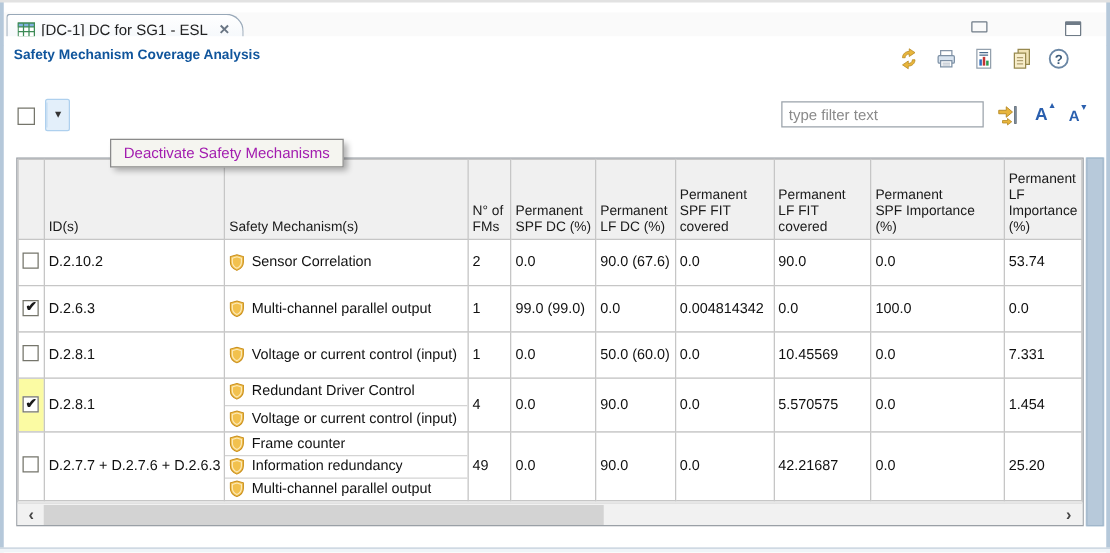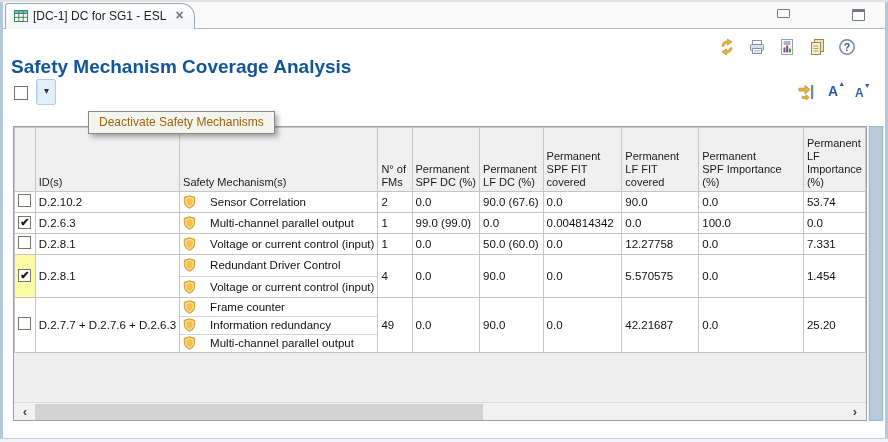--- a/index.html
+++ b/index.html
@@ -6,33 +6,33 @@
   html,body { width:888px; height:442px; background:#fff; font-family:"Liberation Sans", sans-serif; }
   .win { position:relative; width:888px; height:442px; background:#fff; overflow:hidden; }
 
   
   .frame-left  { position:absolute; left:0; top:0; width:3px; height:100%; background:#b5c8da; }
   .frame-right { position:absolute; right:0; top:0; width:3px; height:100%; background:#b5c8da; }
   .frame-top   { position:absolute; left:0; top:0; width:100%; height:2px; background:#e2e2e2; }
   .frame-bottom{ position:absolute; left:0; bottom:0; width:100%; height:4px; background:#f0f4f8; border-top:1px solid #c4d0dc; }
 
   
-  .tabstrip { position:absolute; left:3px; top:2px; right:3px; height:27px; background:#fafafa; border-bottom:1px solid #b4bcc4; }
+  .tabstrip { position:absolute; left:3px; top:10px; right:3px; height:27px; background:#fafafa; border-bottom:1px solid #b4bcc4; }
   .tab { position:absolute; left:2px; top:1px; height:26px; padding:5px 10px 0 8px; background:linear-gradient(#ffffff,#f2f6fa);
          border:1px solid #98a8b8; border-bottom:none; border-radius:3px 14px 0 0; display:flex; align-items:flex-start; gap:5px; }
   .tablabel { font-size:12px; color:#222; white-space:nowrap; }
   .tabclose { font-size:14px; line-height:12px; color:#6a7684; font-weight:bold; cursor:pointer; margin-left:4px; }
   .winbtn { position:absolute; top:7px; }
   .minbtn { right:95px; width:13px; height:9px; border:1px solid #6f7b87; border-radius:1px; }
   .minbtn::after { content:""; display:block; margin:5px 1px 0 1px; }
   .maxbtn { right:20px; width:13px; height:12px; border:1px solid #6f7b87; border-top:3px solid #6f7b87; border-radius:1px; background:#fff; }
 
   
   .titlerow { position:absolute; left:3px; top:29px; right:3px; height:34px; background:#fff; }
-  .pagetitle { position:absolute; left:8px; top:27px; font-size:19px; font-weight:bold; color:#10559c; }
+  .pagetitle { position:absolute; left:8px; top:9px; font-size:11px; font-weight:bold; color:#10559c; }
   .hicons { position:absolute; right:28px; top:8px; display:flex; gap:10px; }
   .hicon { width:20px; height:20px; display:inline-flex; align-items:center; justify-content:center; cursor:pointer; }
 
   
   .cb { display:inline-block; width:13px; height:13px; background:#fff; border:1px solid #75756b; text-align:center;
         font-size:11px; line-height:11px; color:#1a1a1a; font-weight:bold; }
   .selectall { position:absolute; left:14px; top:86px; width:14px; height:14px; }
   .splitbtn { position:absolute; left:36px; top:79px; height:26px; display:flex; align-items:stretch;
               background:#e3effa; border:1px solid #aed0ee; border-radius:2px; cursor:pointer; }
   .splitbtn .lbl { padding:5px 11px 0 11px; font-size:12px; color:#1a1a1a; }
@@ -43,33 +43,33 @@
                font-family:"Liberation Sans",sans-serif; font-size:12px; padding:0 5px; color:#222; background:#fff; }
   .filterbox::placeholder { color:#8a8a8a; }
   .jumpicon { position:absolute; left:797px; top:83px; width:20px; height:18px; cursor:pointer; }
   .fontbtn { position:absolute; font-weight:bold; color:#2a5fae; cursor:pointer; }
   .fontup { left:828px; top:83px; font-size:14px; }
   .fontdn { left:855px; top:86px; font-size:12px; }
   .fontbtn sup { font-size:7px; position:relative; top:-4px; left:0px; }
 
   
   .tooltip { position:absolute; left:88px; top:111px; z-index:30; background:#f5f5f0; border:1px solid #8a8a8a;
-             box-shadow:3px 3px 5px rgba(0,0,0,0.32); padding:3px 10px 4px 10px; font-size:12px; color:#a16207; white-space:nowrap; }
+             box-shadow:3px 3px 5px rgba(0,0,0,0.32); padding:3px 10px 4px 10px; font-size:12px; color:#a21caf; white-space:nowrap; }
 
   
   .tablebox { position:absolute; left:13px; top:126px; width:854px; height:295px; border:1px solid #9aa0a6; background:#efefef; }
   table { border-collapse:collapse; table-layout:fixed; }
   th, td { border:1px solid #c6c6c6; overflow:hidden; white-space:nowrap; }
   th { background:#f0f0f0; font-size:11px; font-weight:normal; color:#1a1a1a; text-align:left;
        vertical-align:bottom; padding:9px 3px 2px 3px; height:27px; white-space:pre-line; line-height:1.18; cursor:pointer; }
-  td { background:#fff; font-size:11.5px; color:#111; padding:4px 3px; height:21px; vertical-align:middle; }
+  td { background:#fff; font-size:11.5px; color:#111; padding:12px 3px; height:21px; vertical-align:middle; }
   td.cbcell { text-align:center; padding:0; }
   td.cbcell.hl { background:#fbfba3; }
   td.mechcell { padding:0; }
-  .mech { display:flex; align-items:center; gap:14px; padding:0 3px; height:20px; }
+  .mech { display:flex; align-items:center; gap:5px; padding:0 3px; height:20px; }
   .n2 .mech { height:21px; }
   .n3 .mech { height:18px; }
   .mech + .mech { border-top:1px solid #d4d4d4; }
   .mech svg { flex:0 0 auto; }
   .mech span { overflow:hidden; white-space:nowrap; }
 
   
   .hscroll { position:absolute; left:0; bottom:0; width:100%; height:18px; background:#f1f1f1; border-top:1px solid #dcdcdc; }
   .hs-left  { position:absolute; left:2px; top:1px; width:18px; height:16px; text-align:center; font-size:13px; font-weight:bold; color:#444; cursor:pointer; }
   .hs-right { position:absolute; right:2px; top:1px; width:18px; height:16px; text-align:center; font-size:13px; font-weight:bold; color:#444; cursor:pointer; }
@@ -136,20 +136,21 @@
         </svg>
       </span>
     </div>
   </div>
 
   <span class="cb selectall"></span>
   <div class="splitbtn">
     <span class="sep"></span>
     <span class="arrow">▾</span>
   </div>
+  <input class="filterbox" type="text" placeholder="type filter text" style="">
   <span class="jumpicon">
     <svg width="20" height="18" viewBox="0 0 20 18">
       <rect x="14.5" y="2" width="1.6" height="14" fill="#7a8buni"></rect>
       <rect x="14.5" y="2" width="1.6" height="14" fill="#7a8b9c"></rect>
       <path d="M2 5.2 h6 v-2.8 l5 4.2 -5 4.2 V8 H2 Z" fill="#e8b53c" stroke="#b3851e" stroke-width="0.7"></path>
       <path d="M5 13.4 h4 v-1.6 l3.4 2.6 -3.4 2.6 v-1.6 H5 Z" fill="#e8b53c" stroke="#b3851e" stroke-width="0.6"></path>
     </svg>
   </span>
   <span class="fontbtn fontup"><span>A</span><sup>▲</sup></span>
   <span class="fontbtn fontdn"><span>A</span><sup>▼</sup></span>
@@ -241,21 +242,21 @@
     <path d="M7 0.8 L12.6 2.4 V7 C12.6 10.6 10.1 13 7 14.3 C3.9 13 1.4 10.6 1.4 7 V2.4 Z" fill="#f2c14e" stroke="#c98f1e" stroke-width="0.9"></path>
     <path d="M7 2.6 L10.9 3.8 V7 C10.9 9.6 9.2 11.4 7 12.4 C4.8 11.4 3.1 9.6 3.1 7 V3.8 Z" fill="none" stroke="#fce9b8" stroke-width="1"></path>
   </svg>
 <span>Voltage or current control (input)</span>
               </div>
             </td>
             <td>1</td>
             <td>0.0</td>
             <td>50.0 (60.0)</td>
             <td>0.0</td>
-            <td>12.27758</td>
+            <td>10.45569</td>
             <td>0.0</td>
             <td>7.331</td>
           </tr>
           <tr>
             <td class="cbcell hl"><span class="cb">✔</span></td>
             <td>D.2.8.1</td>
             <td class="mechcell n2">
               <div class="mech">
   <svg width="13" height="14" viewBox="0 0 14 15">
     <path d="M7 0.8 L12.6 2.4 V7 C12.6 10.6 10.1 13 7 14.3 C3.9 13 1.4 10.6 1.4 7 V2.4 Z" fill="#f2c14e" stroke="#c98f1e" stroke-width="0.9"></path>

